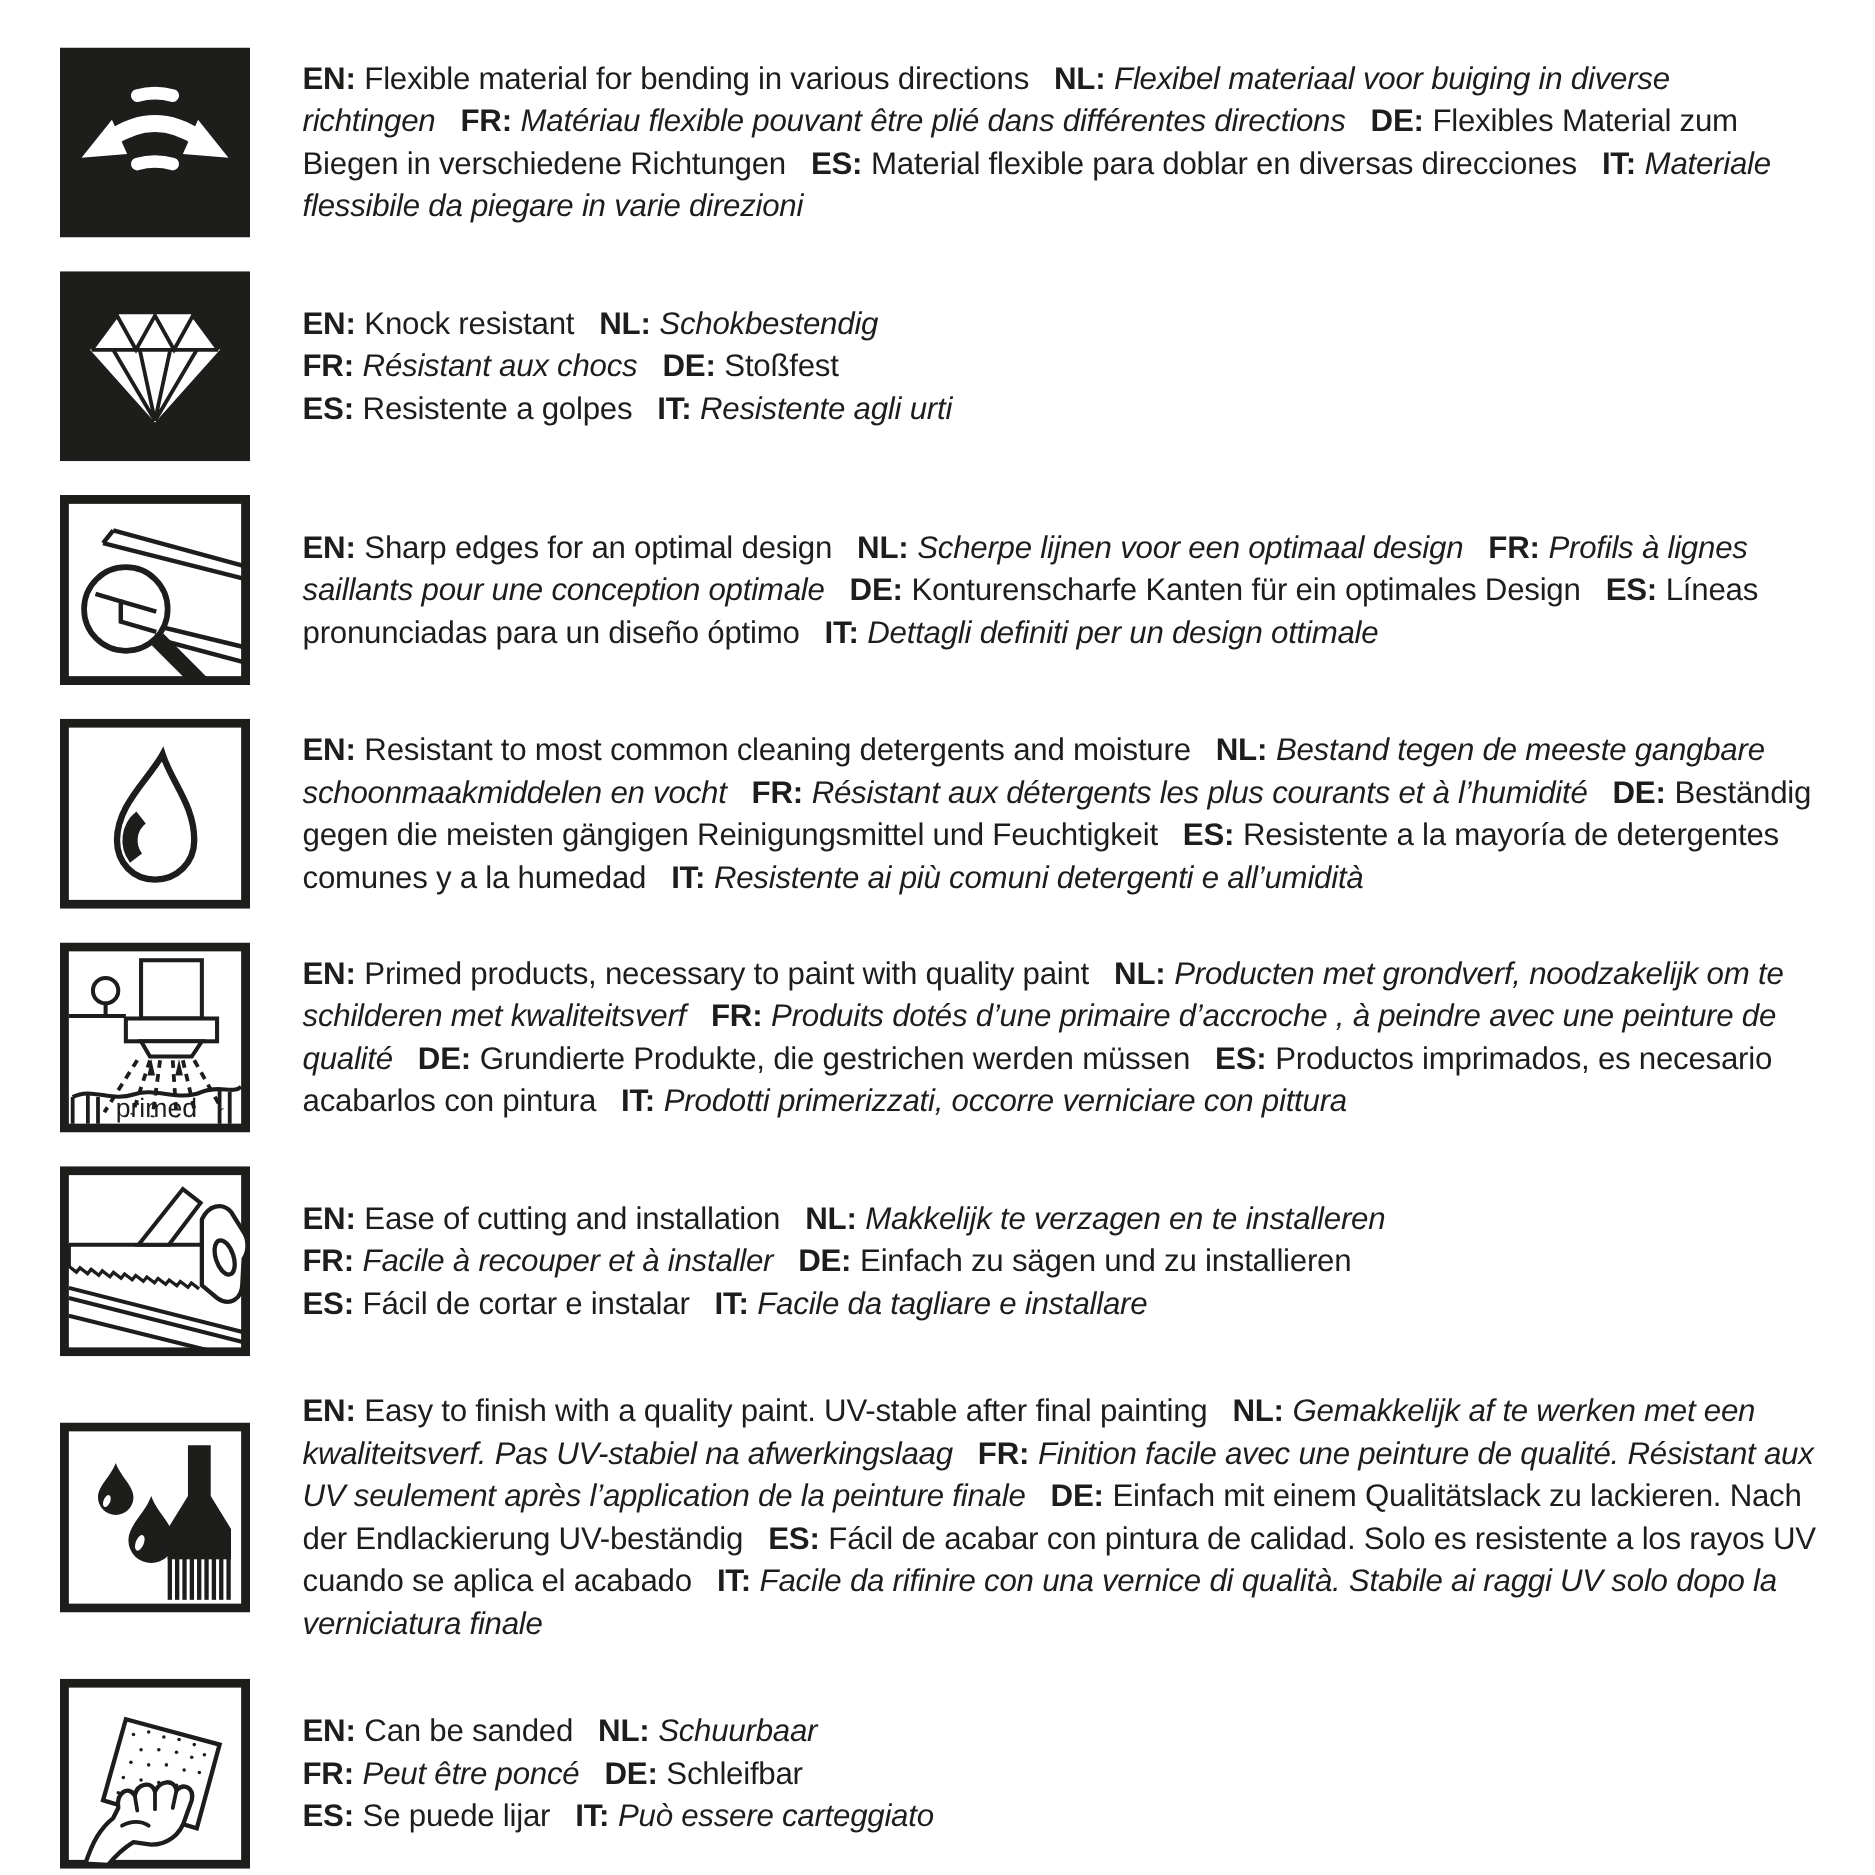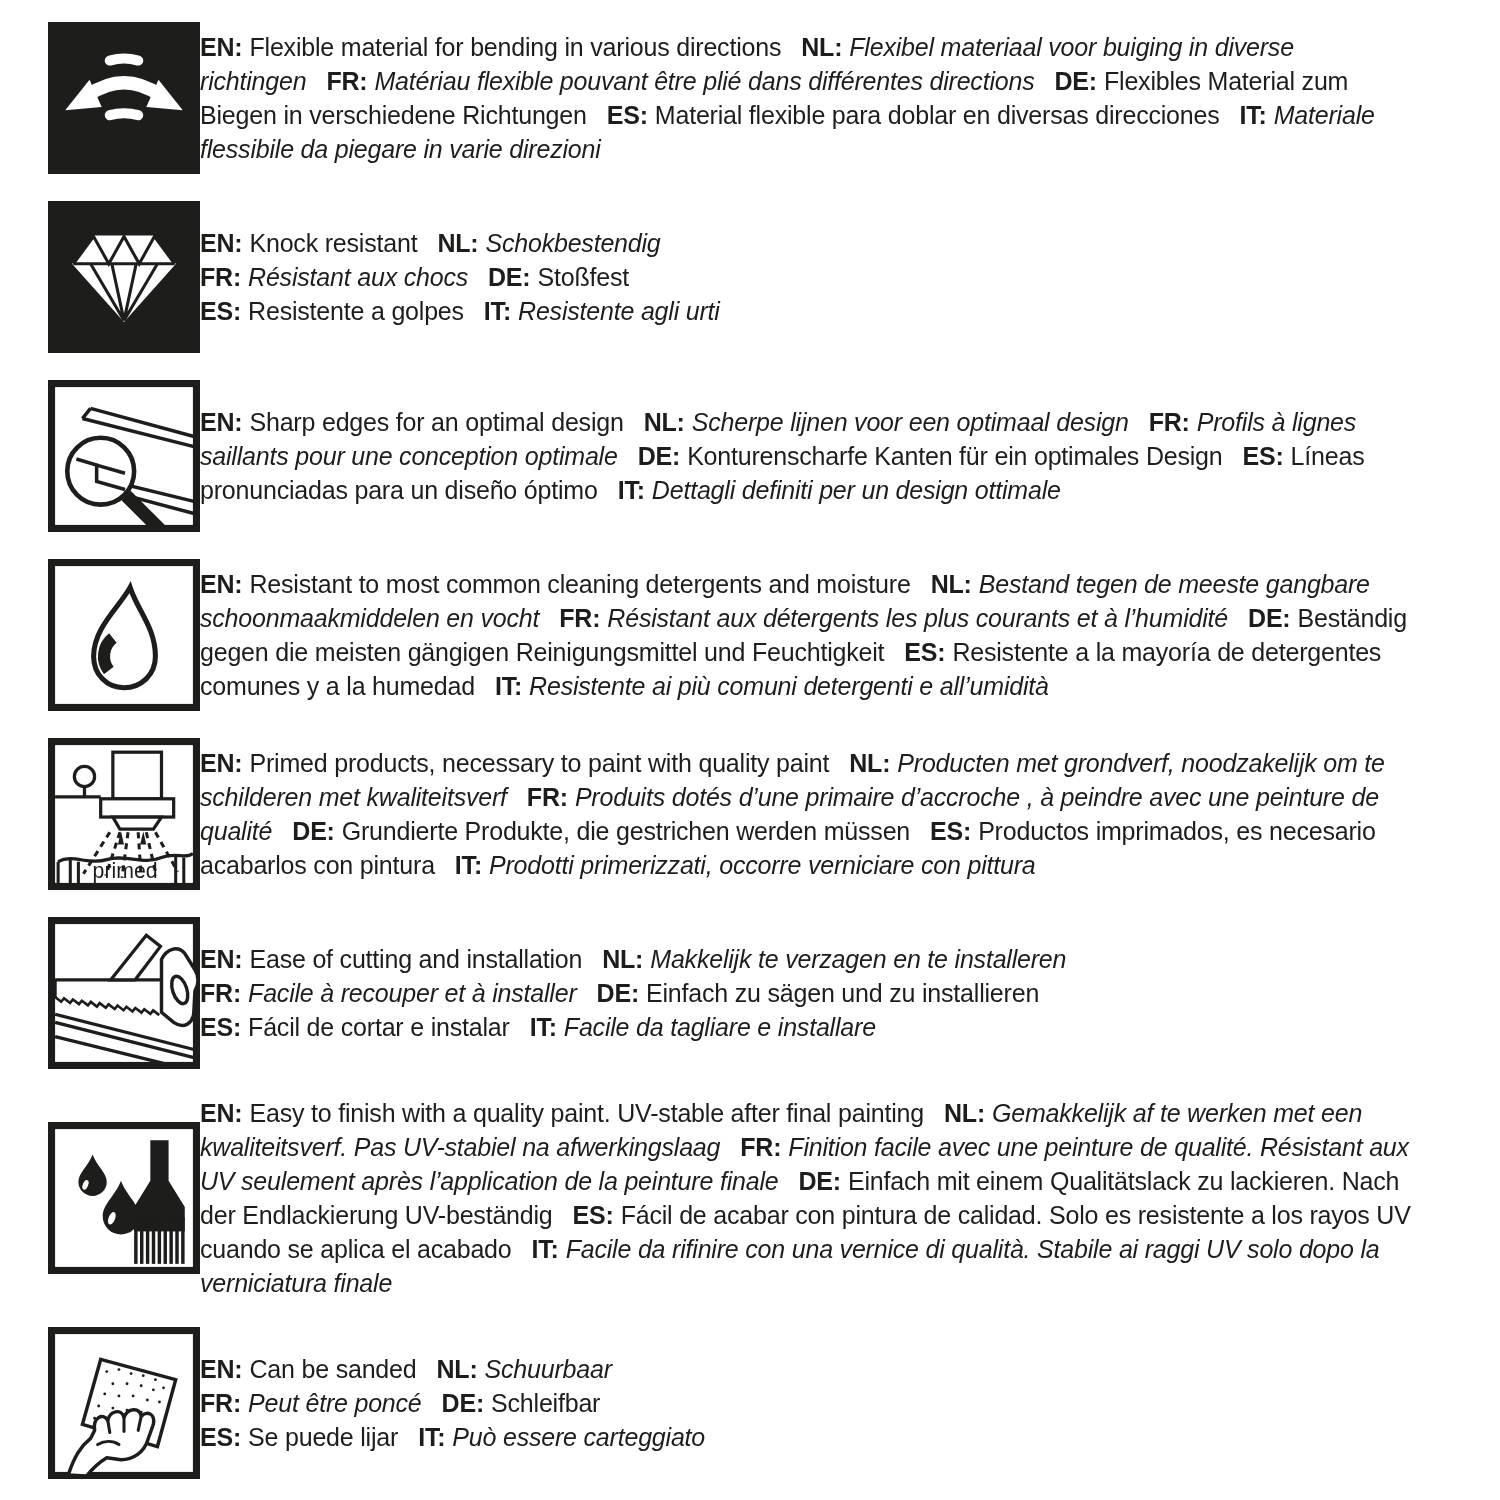--- a/index.html
+++ b/index.html
@@ -1,23 +1,23 @@
 <!DOCTYPE html>
 <html><head>
 <meta charset="utf-8">
 <style>
   html,body{margin:0;padding:0;background:#ffffff;}
   body{
     width:1500px;height:1500px;overflow:hidden;
     font-family:"Liberation Sans", sans-serif;
     color:#1d1d1b;
   }
-  .page{box-sizing:border-box;padding:22px 40px 0 48px;}
+  .page{box-sizing:border-box;padding:38px 40px 0 48px;}
   .feature-row{display:flex;align-items:center;margin-bottom:27px;}
-  .icon-box{flex:0 0 152px;width:152px;height:152px;}
+  .icon-box{flex:0 0 152px;width:152px;height:152px;margin-right:42px;}
   .icon-box svg{width:100%;height:100%;display:block;}
   .feature-text{
     flex:1;max-width:1215px;margin:0;
     font-size:25px;line-height:34px;letter-spacing:-0.2px;
   }
   .lang-label{font-weight:700;margin-right:7px;}
   .seg{margin-right:20px;}
   .seg.italic{font-style:italic;}
 </style>
 </head>

